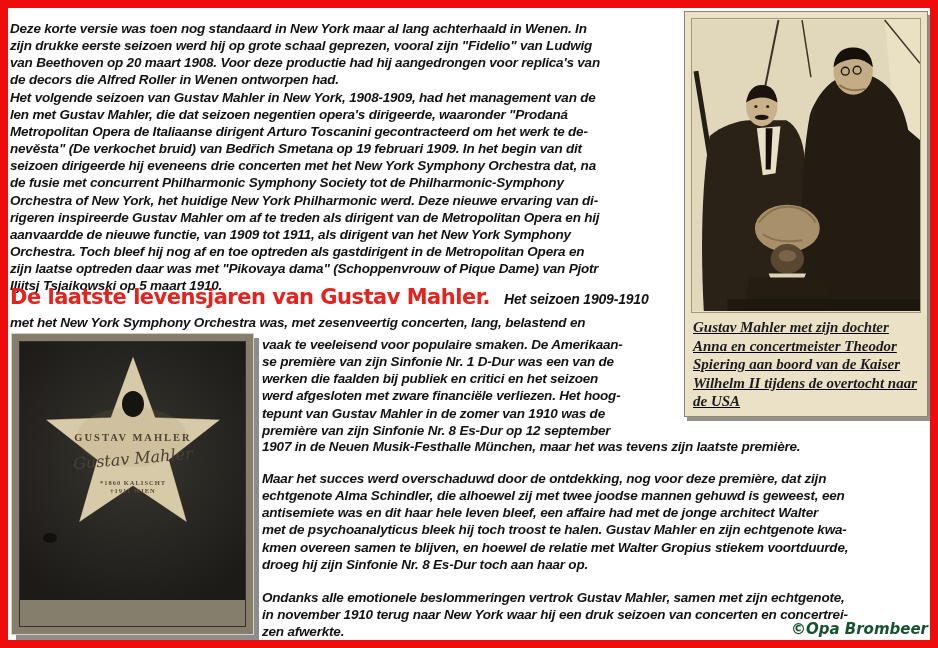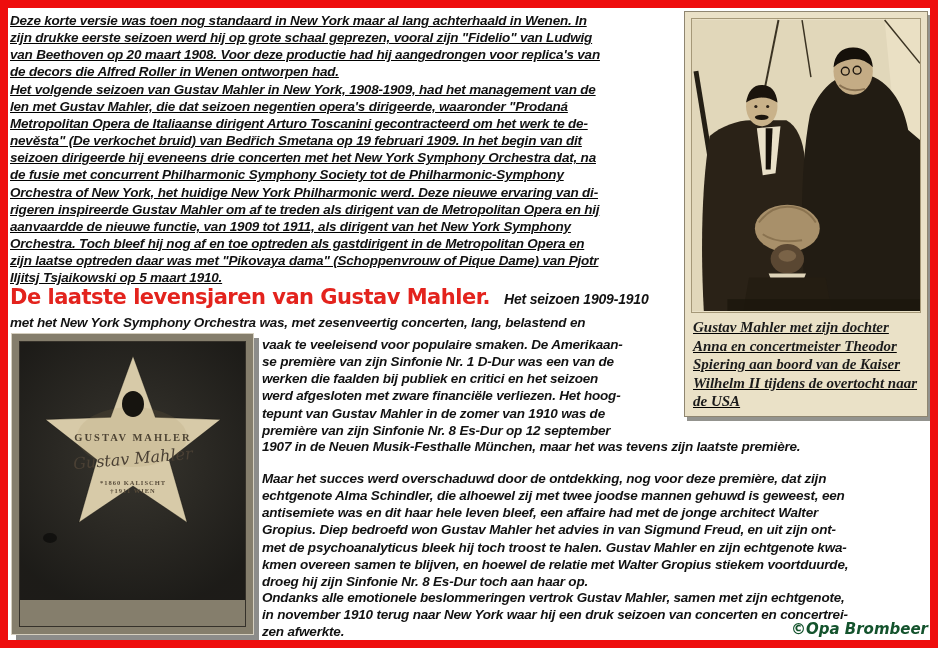--- a/index.html
+++ b/index.html
@@ -74,21 +74,21 @@
   .credit{
     position:absolute; left:254px; top:612px; width:666px; text-align:right;
     font:italic 700 15px/18px "DejaVu Sans",sans-serif; color:#14532d;
   }
 </style>
 </head>
 <body>
 
 <div class="page">
 
-  <div class="textblock" style="left:2px; top:4px;text-decoration:underline;">
+  <div class="textblock" style="left:2px; top:12px;">
     <div class="bodyline">Deze korte versie was toen nog standaard  in New York maar al lang achterhaald in Wenen. In</div>
     <div class="bodyline">zijn drukke eerste seizoen werd hij op grote schaal geprezen, vooral zijn "Fidelio" van Ludwig</div>
     <div class="bodyline">van Beethoven op 20 maart 1908. Voor deze productie had hij aangedrongen voor replica's van</div>
     <div class="bodyline">de decors die Alfred Roller in Wenen ontworpen had.</div>
     <div class="bodyline">Het volgende seizoen van Gustav Mahler in New York, 1908-1909, had het management van de</div>
     <div class="bodyline">len met Gustav Mahler, die dat seizoen negentien opera's dirigeerde, waaronder "Prodaná</div>
     <div class="bodyline">Metropolitan Opera de Italiaanse dirigent Arturo Toscanini gecontracteerd om het werk te de-</div>
     <div class="bodyline">nevěsta" (De verkochet bruid) van Bedřich Smetana op 19 februari 1909. In het begin van dit</div>
     <div class="bodyline">seizoen dirigeerde hij eveneens drie concerten met het New York Symphony Orchestra dat, na</div>
     <div class="bodyline">de fusie met concurrent Philharmonic Symphony Society tot de Philharmonic-Symphony</div>
@@ -117,21 +117,20 @@
     <div class="bodyline">première van zijn Sinfonie Nr. 8 Es-Dur op 12 september</div>
   </div>
   <div class="textblock" style="left:254px; top:430px;">
     <div class="bodyline">1907 in de Neuen Musik-Festhalle München, maar het was tevens zijn laatste première.</div>
   </div>
 
   <div class="textblock" style="left:254px; top:462px;">
     <div class="bodyline">Maar het succes werd overschaduwd door de ontdekking, nog voor deze première, dat zijn</div>
     <div class="bodyline">echtgenote Alma Schindler, die alhoewel zij met twee joodse mannen gehuwd is geweest, een</div>
     <div class="bodyline">antisemiete was en dit haar hele leven bleef, een affaire had met de jonge architect Walter</div>
-    <div class="bodyline">Gropius. Diep bedroefd won Gustav Mahler het advies in van Sigmund Freud, en uit zijn ont-</div>
     <div class="bodyline">met de psychoanalyticus bleek hij toch troost te halen. Gustav Mahler en zijn echtgenote kwa-</div>
     <div class="bodyline">kmen overeen samen te blijven, en hoewel de relatie met Walter Gropius stiekem voortduurde,</div>
     <div class="bodyline">droeg hij zijn Sinfonie Nr. 8 Es-Dur toch aan haar op.</div>
   </div>
 
   <div class="textblock" style="left:254px; top:581px;">
     <div class="bodyline">Ondanks alle emotionele beslommeringen vertrok Gustav Mahler, samen met zijn echtgenote,</div>
     <div class="bodyline">in november 1910 terug naar New York waar hij een druk seizoen van concerten en concertrei-</div>
     <div class="bodyline">zen afwerkte.</div>
   </div>

